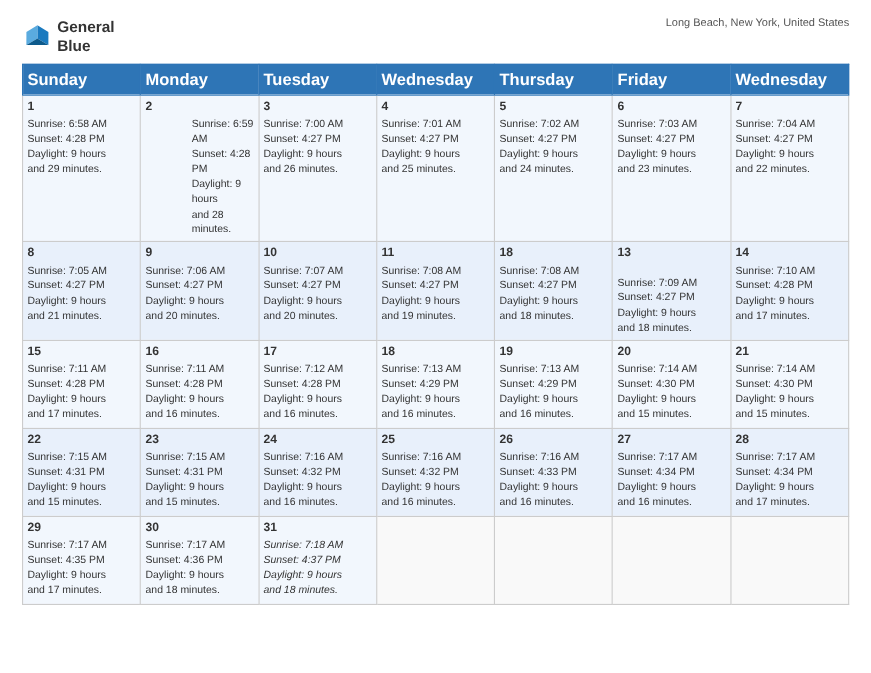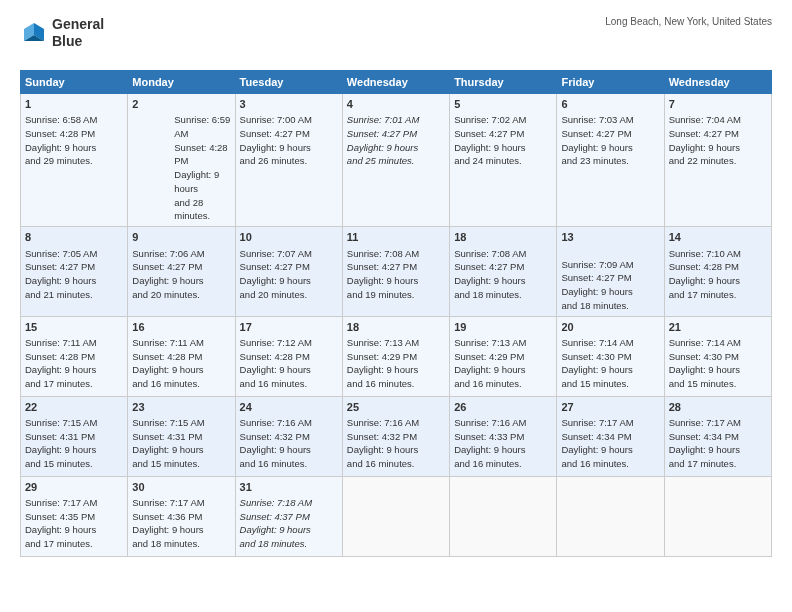--- a/index.html
+++ b/index.html
@@ -12,21 +12,21 @@
     }
     .page {
       width: 792px;
       height: 612px;
       padding: 16px 20px 10px 20px;
     }
     .header {
       display: flex;
       justify-content: space-between;
       align-items: flex-start;
-      margin-bottom: 20px;
+      margin-bottom: 8px;
     }
     .logo {
       display: flex;
       align-items: center;
       gap: 4px;
     }
     .logo-text {
       font-size: 14px;
       font-weight: bold;
       color: #333;
@@ -52,21 +52,21 @@
     .calendar {
       width: 100%;
       border-collapse: collapse;
       font-size: 10px;
     }
     .calendar thead tr th {
       background-color: #2e75b6;
       color: white;
       padding: 5px 4px;
       text-align: left;
-      font-size: 11px;
+      font-size: 15px;
       font-weight: bold;
       border: 1px solid #2e75b6;
     }
     .calendar tbody tr td {
       border: 1px solid #ccc;
       vertical-align: top;
       padding: 3px 4px;
       width: 14.28%;
       height: 80px;
       color: #333;
@@ -145,21 +145,21 @@
           </td>
           <td>
             <span class="day-num">3</span>
             <div class="cell-text" style="white-space: pre-line;">Sunrise: 7:00 AM
 Sunset: 4:27 PM
 Daylight: 9 hours
 and 26 minutes.</div>
           </td>
           <td>
             <span class="day-num">4</span>
-            <div class="cell-text" style="white-space: pre-line; font-style: italic;">Sunrise: 7:01 AM
+            <div class="cell-text" style="white-space: pre-line;">Sunrise: 7:01 AM
 Sunset: 4:27 PM
 Daylight: 9 hours
 and 25 minutes.</div>
           </td>
           <td>
             <span class="day-num">5</span>
             <div class="cell-text" style="white-space: pre-line;">Sunrise: 7:02 AM
 Sunset: 4:27 PM
 Daylight: 9 hours
 and 24 minutes.</div>

